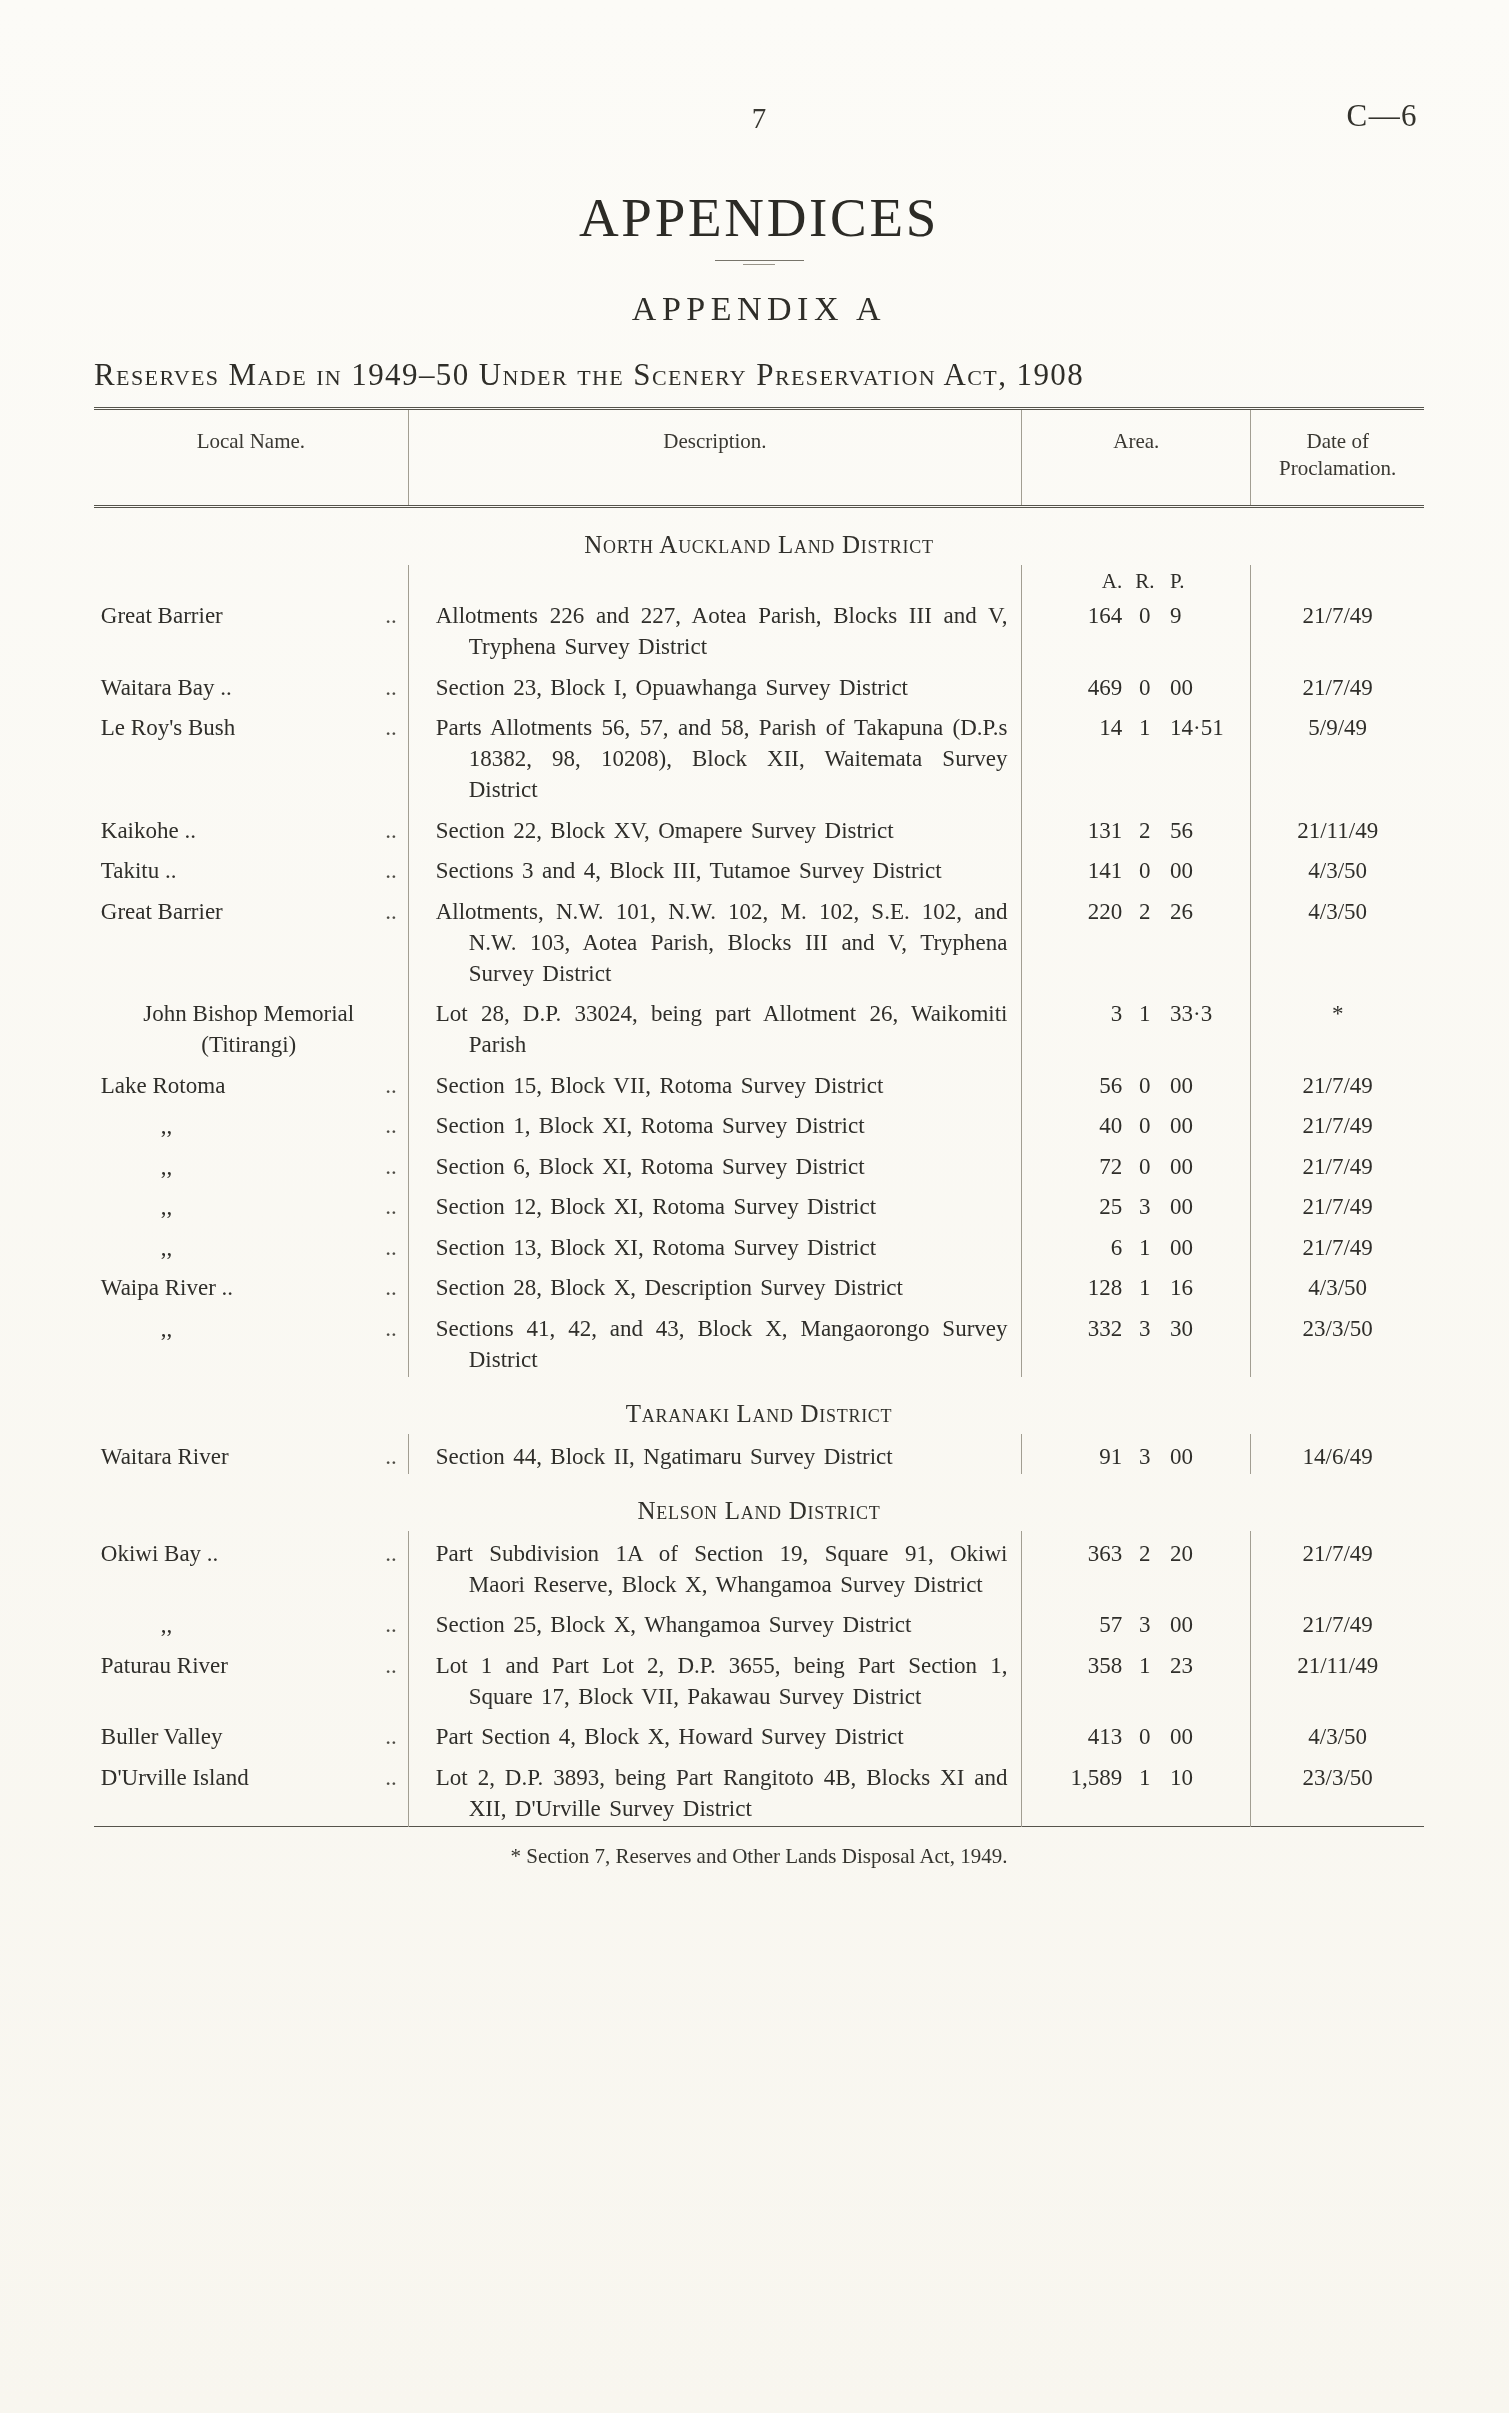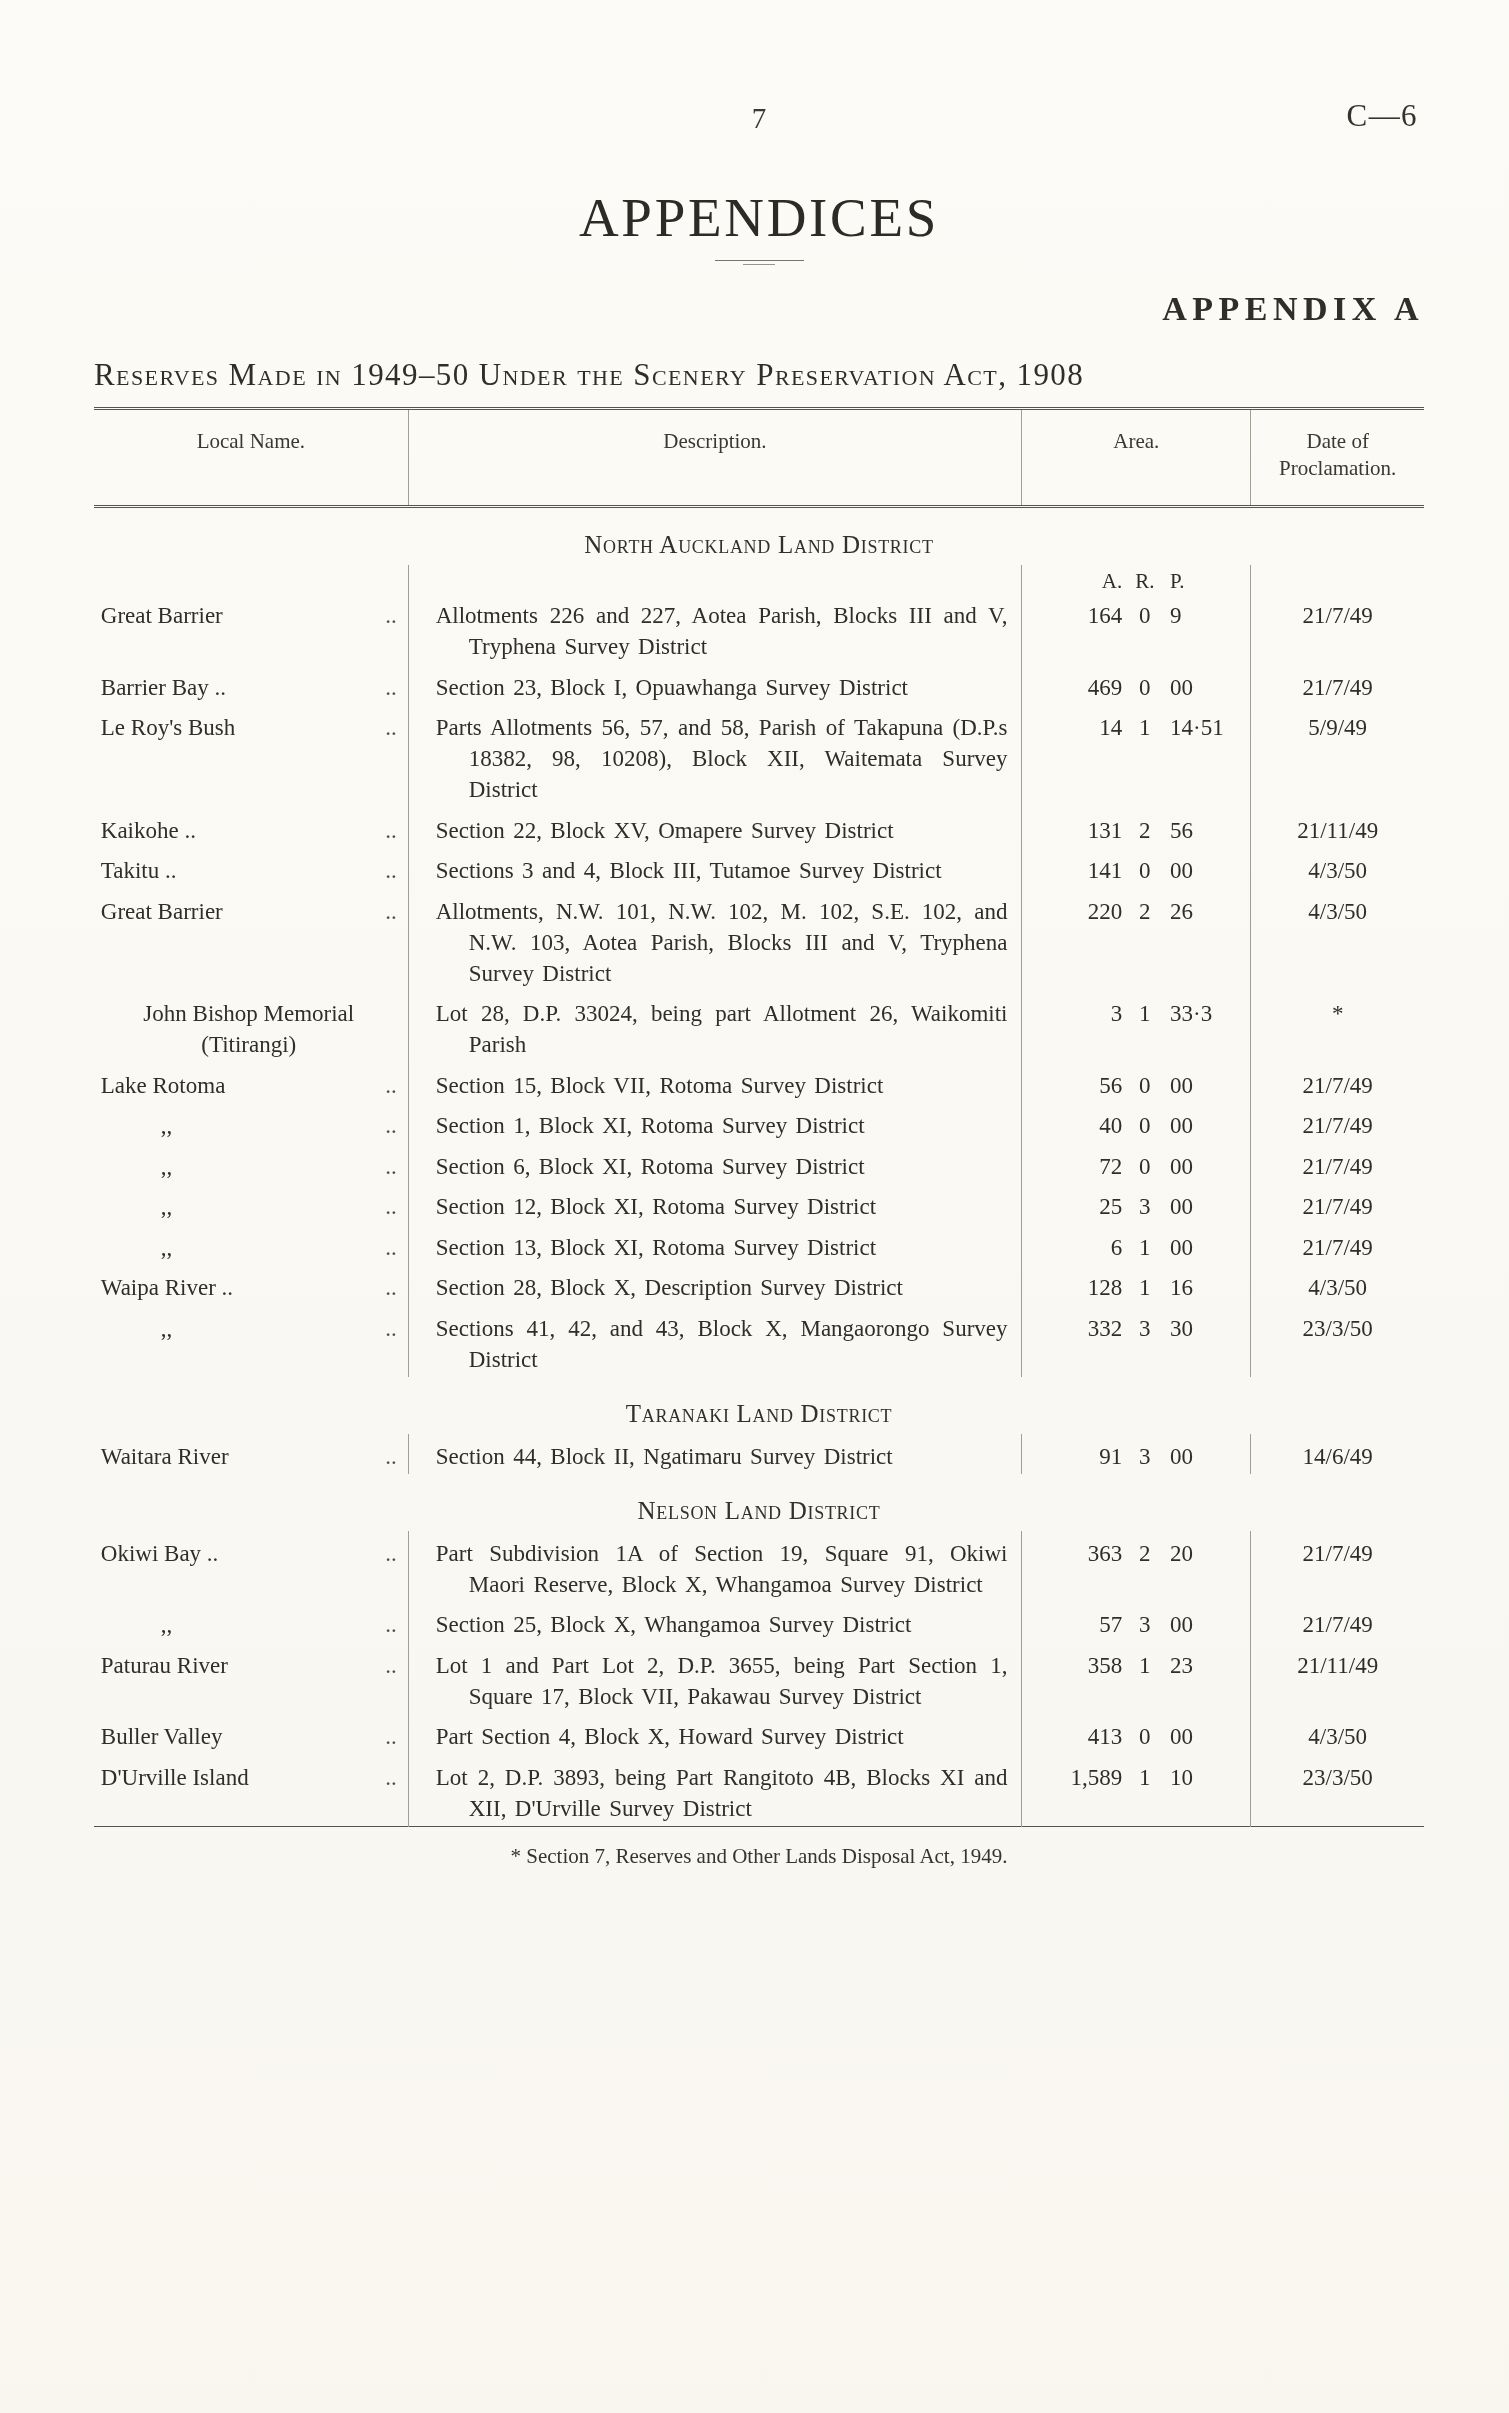--- a/index.html
+++ b/index.html
@@ -43,23 +43,23 @@
     position: relative;
     height: 6.8px;
   }
   .ornament:after {
     content: "";
     position: absolute;
     left: 32%; right: 32%; top: 3.4px;
     border-top: 1.4px solid #99958a;
   }
   .subtitle {
-    text-align: right;
+    text-align: center;
     font-size: 34px;
-    font-weight: 700;
+    font-weight: 400;
     letter-spacing: 5.5px;
     margin-top: 23px;
     color: #2f2e29;
   }
   .act-heading {
     text-align: left;
     font-size: 31px;
     font-variant: small-caps;
     letter-spacing: 1.4px;
     margin-top: 29px;
@@ -197,21 +197,21 @@
               <span class="a">164</span>
               <span class="r">0</span>
               <span class="p">9</span>
             </div>
           </td>
           <td class="c4 date-cell">21/7/49</td>
         </tr>
         <tr class="data-row">
           <td class="c1">
             <div class="local-wrap">
-              <span class="local-name">Barrier Bay ..</span>
+              <span class="local-name">Waitara Bay ..</span>
               <span class="leader">..</span>
             </div>
           </td>
           <td class="c2">
             <div class="desc">Section 23, Block I, Opuawhanga Survey District</div>
           </td>
           <td class="c3">
             <div class="area-wrap">
               <span class="a">469</span>
               <span class="r">0</span>

